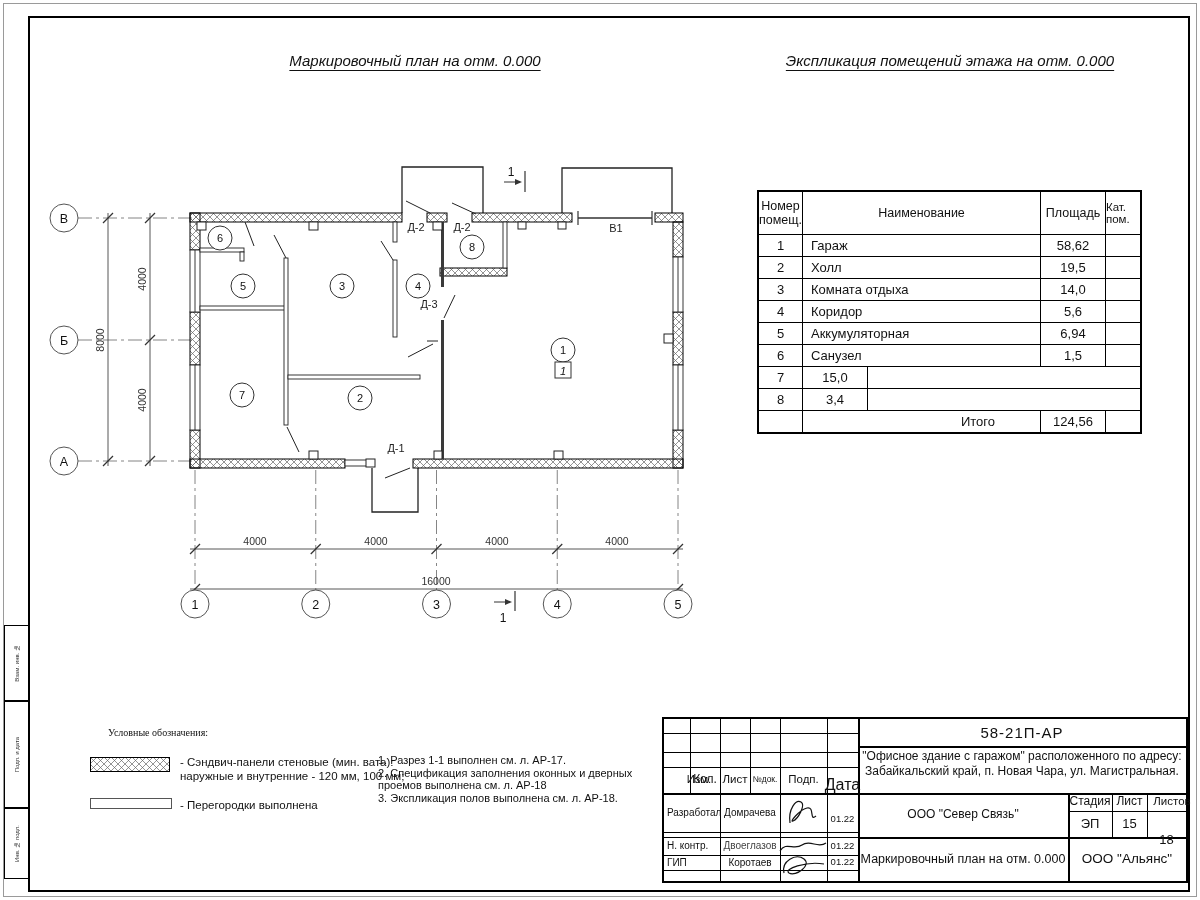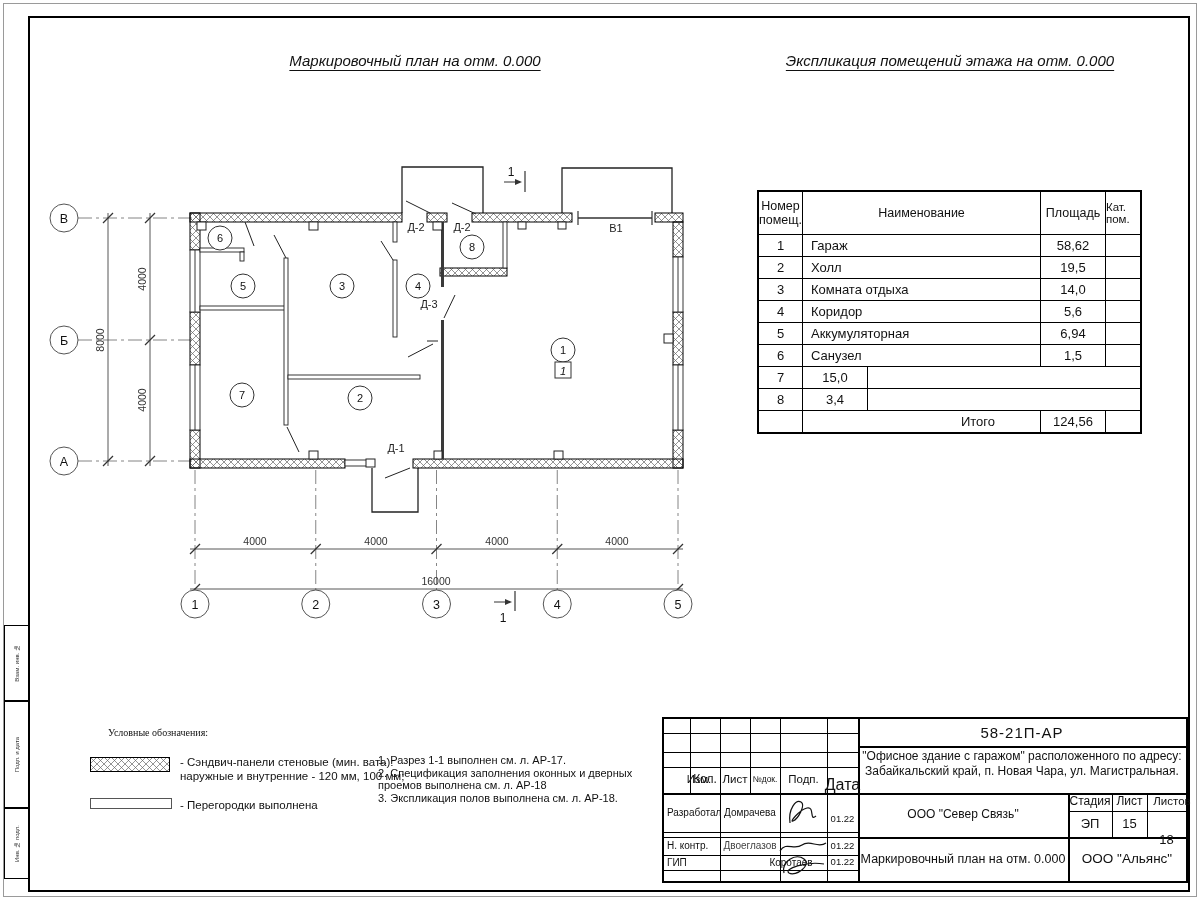--- a/index.html
+++ b/index.html
@@ -383,21 +383,21 @@
   <div class="txt" style="left:116px;top:48px;width:47px;height:26px;font-size:11.5px;">Подп.</div>
   <div class="txt" style="left:163px;top:48px;width:31px;height:36px;font-size:16px;">Дата</div>
 
   <div class="txt left-align" style="left:3px;top:74px;width:53px;height:39px;font-size:10px;">Разработал</div>
   <div class="txt" style="left:56px;top:74px;width:60px;height:39px;font-size:10px;">Домрачева</div>
   <div class="txt" style="left:163px;top:88px;width:31px;height:25px;font-size:9.5px;">01.22</div>
   <div class="txt left-align" style="left:3px;top:118px;width:53px;height:18px;font-size:10px;">Н. контр.</div>
   <div class="txt" style="left:56px;top:118px;width:60px;height:18px;font-size:10px;color:#444;">Двоеглазов</div>
   <div class="txt" style="left:163px;top:118px;width:31px;height:18px;font-size:9.5px;">01.22</div>
   <div class="txt left-align" style="left:3px;top:136px;width:53px;height:15px;font-size:10px;">ГИП</div>
-  <div class="txt" style="left:56px;top:136px;width:60px;height:15px;font-size:10px;padding-left:41px;">Коротаев</div>
+  <div class="txt" style="left:56px;top:136px;width:60px;height:15px;font-size:10px;">Коротаев</div>
   <div class="txt" style="left:163px;top:136px;width:31px;height:15px;font-size:9.5px;">01.22</div>
 
   <svg class="abs" style="left:118px;top:76px;" width="45" height="36" viewBox="0 0 45 36">
     <path d="M8,28 C6,14 14,4 19,7 C24,10 16,24 11,26 C7,28 17,15 25,13 C33,11 27,27 34,21" fill="none" stroke="#111" stroke-width="1.2"></path>
   </svg>
   <svg class="abs" style="left:112px;top:118px;" width="54" height="44" viewBox="0 0 54 44">
     <path d="M4,14 C10,4 18,14 26,8 C34,2 42,12 50,6" fill="none" stroke="#111" stroke-width="1.2"></path>
     <path d="M8,36 C5,24 20,16 28,22 C36,28 20,40 13,36 C7,32 30,24 48,27" fill="none" stroke="#111" stroke-width="1.2"></path>
   </svg>
 

